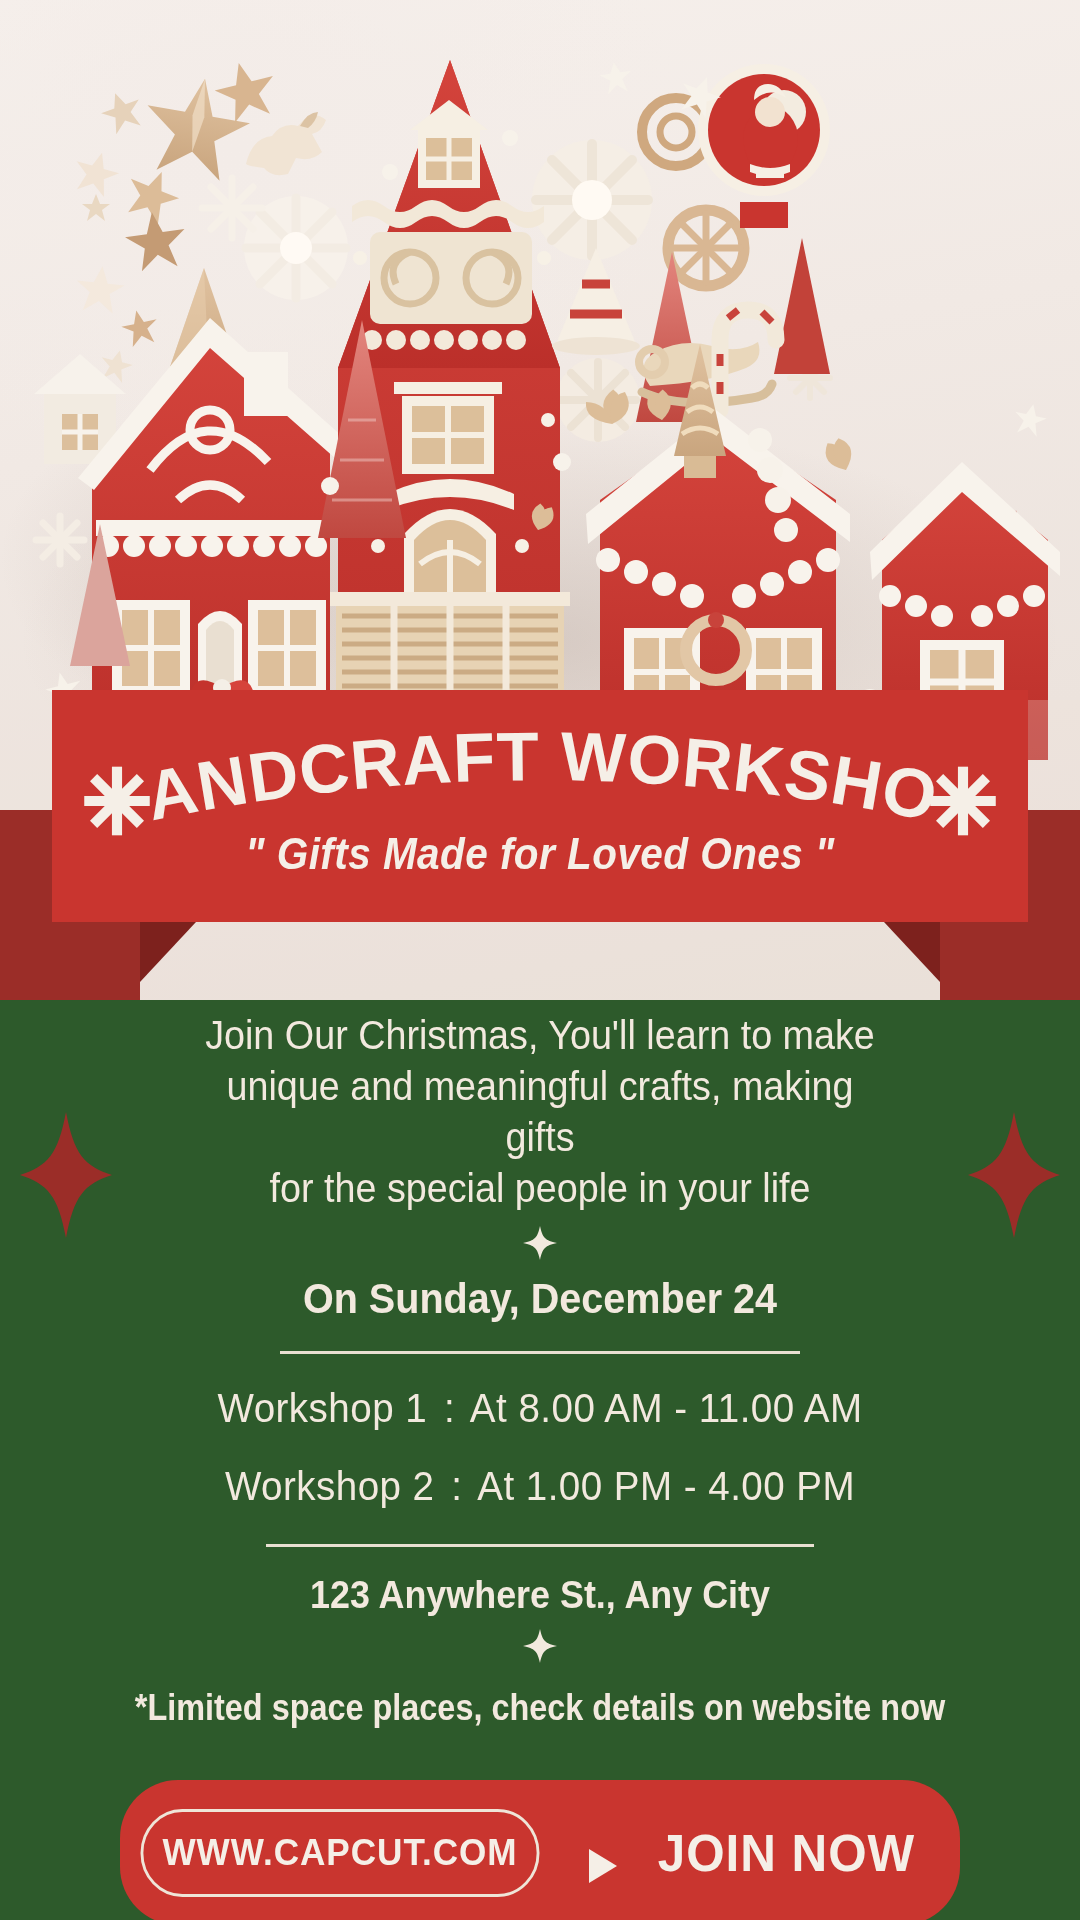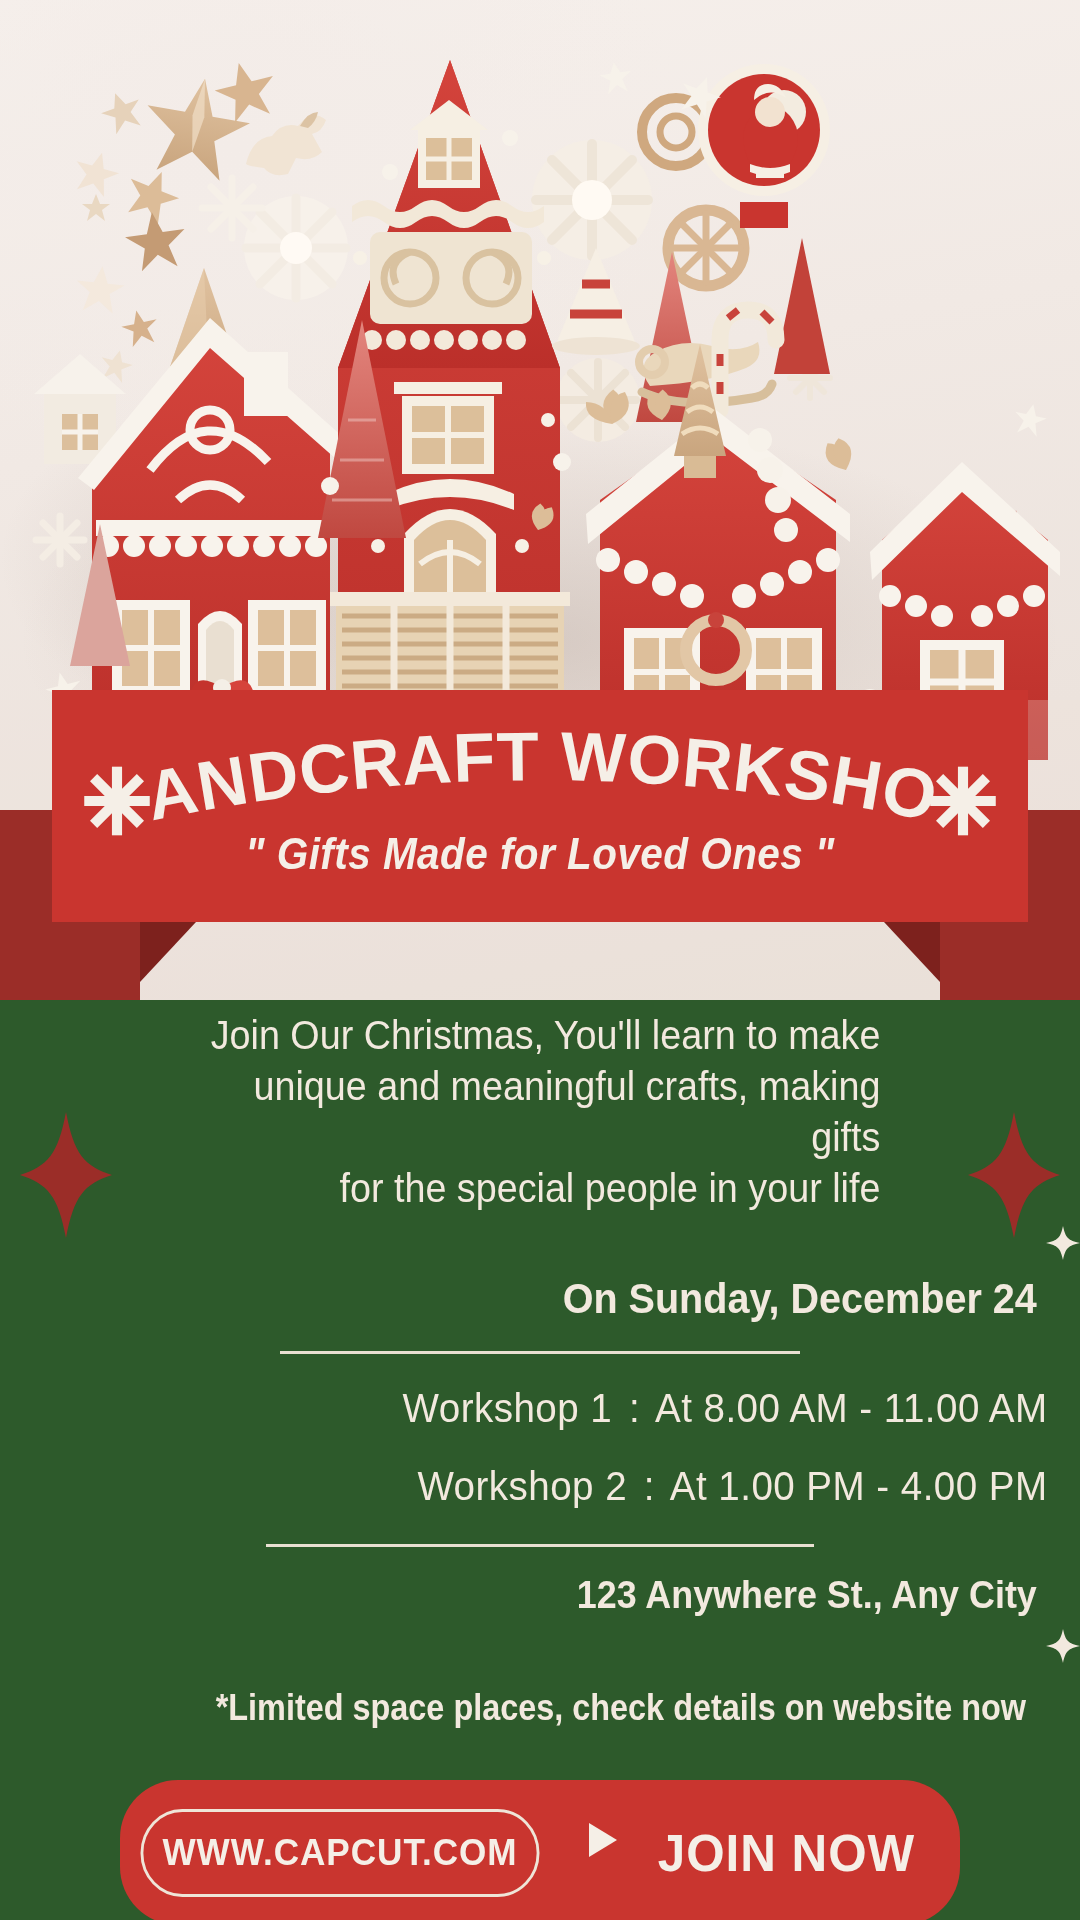--- a/index.html
+++ b/index.html
@@ -65,21 +65,21 @@
   .body-green {
     position:absolute; left:0; top:1000px; width:1080px; height:920px;
     background:#2d5a2b; z-index:2;
   }
   .corner-spark { position:absolute; z-index:5; }
   .corner-spark.left  { left:18px;  top:1110px; }
   .corner-spark.right { right:18px; top:1110px; }
 
   .content {
     position:absolute; left:0; top:1010px; width:1080px; z-index:6;
-    text-align:right;
+    text-align:center;
     color:#f2e9de;
     font-family:"Liberation Sans Narrow","Liberation Sans",sans-serif;
   }
   .intro {
     font-size:41px; line-height:51px; font-weight:normal;
     padding:0 170px; transform:scaleX(0.92);
   }
   .div-spark { margin:12px auto 6px; width:34px; height:34px; }
   .date {
     font-size:43px; font-weight:bold; margin-top:4px; transform:scaleX(0.92);
@@ -106,21 +106,21 @@
   .cta-url {
     margin-left:10px; width:420px; height:88px;
     border:3px solid #efe5d8; border-radius:46px;
     display:flex; align-items:center; justify-content:center;
     color:#f5efe7;
     font-family:"Liberation Sans Narrow","Liberation Sans",sans-serif;
     font-weight:bold; font-size:37px; letter-spacing:1px;
     transform:scaleX(0.95);
   }
   .cta-right {
-    flex:1; display:flex; align-items:flex-start; justify-content:center; gap:34px;
+    flex:1; display:flex; align-items:flex-end; justify-content:center; gap:34px;
   }
   .cta-play { width:0;height:0;border-left:28px solid #f5efe7;border-top:17px solid transparent;border-bottom:17px solid transparent; }
   .cta-join {
     color:#f5efe7;
     font-family:"Liberation Sans Narrow","Liberation Sans",sans-serif;
     font-weight:bold; font-size:52px; letter-spacing:1px;
     transform:scaleX(0.95);
   }
 </style>
 </head>

